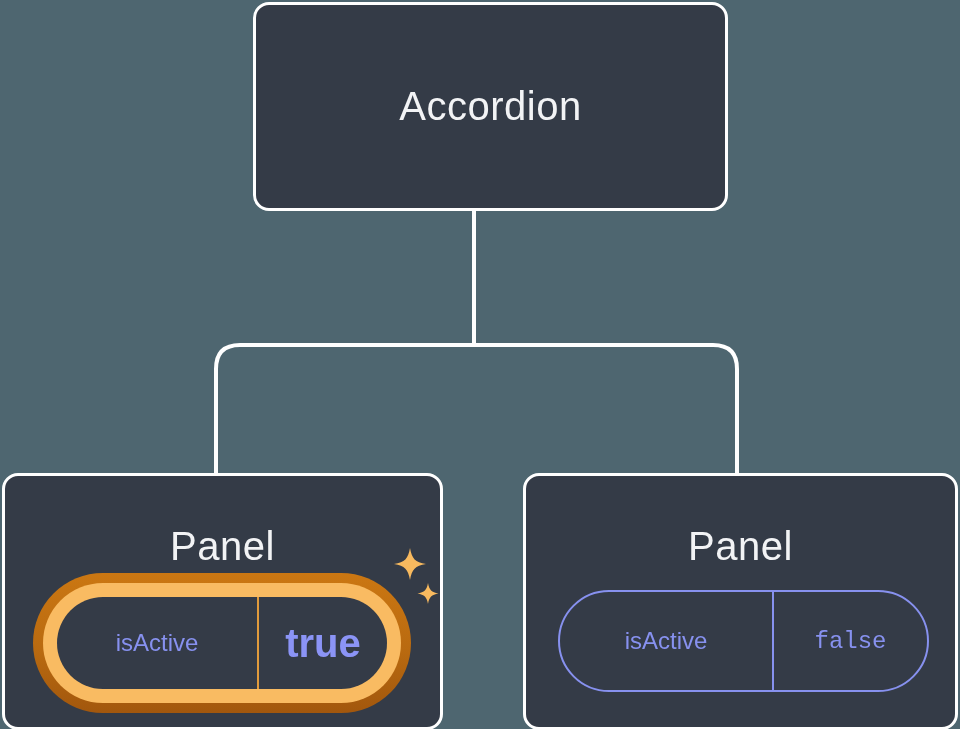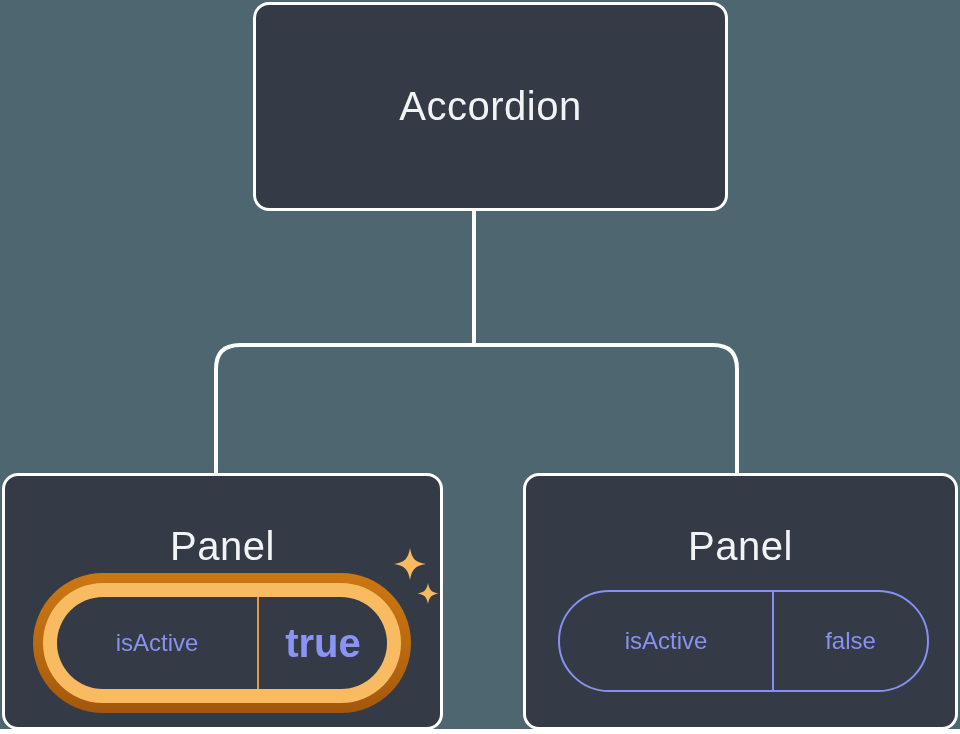--- a/index.html
+++ b/index.html
@@ -98,21 +98,21 @@
     display: flex;
     align-items: stretch;
     overflow: hidden;
   }
   .pill-inactive .cell-key {
     width: 212px;
     display: flex; align-items: center; justify-content: center;
   }
   .pill-inactive .cell-value {
     flex: 1;
-    display: flex; align-items: center; justify-content: center;
+    display: flex; align-items: center; justify-content: center; font-family: Liberation Mono, monospace;
   }
   .divider-inactive {
     width: 2px;
     background: #8791ef;
   }
   .state-text {
     color: #8791ef;
     font-size: 24px;
     font-weight: 400;
   }

